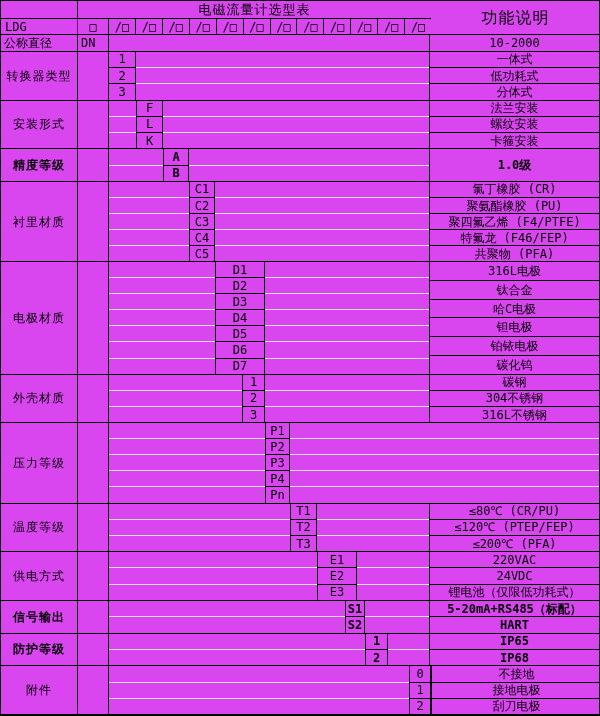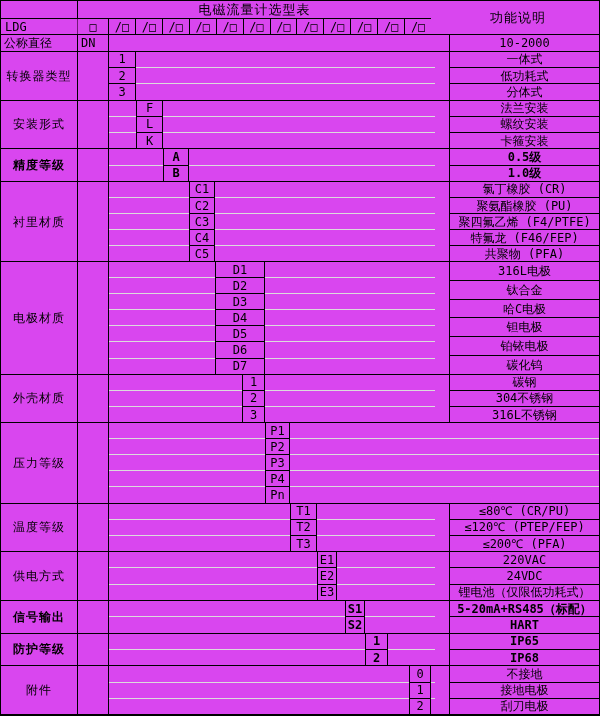--- a/index.html
+++ b/index.html
@@ -17,37 +17,37 @@
   .hdr { display:flex; height:33px; flex:none; }
   .hdr-left { width:430px; flex:none; display:flex; flex-direction:column; }
   .title-row { height:18px; flex:none; display:flex; border-bottom:1px solid #000; }
   .title-spacer { width:77px; flex:none; border-right:1px solid #000; }
   .title { flex:1; display:flex; align-items:center; justify-content:center; font-size:13px; letter-spacing:1px; }
   .ldg-row { flex:1; display:flex; }
   .ldg-label { width:77px; flex:none; border-right:1px solid #701a75; display:flex; align-items:center; padding-left:4px; }
   .ldg-box { width:31px; flex:none; border-right:1px solid #000; display:flex; align-items:center; justify-content:center; }
   .slot { flex:1; border-right:1px solid #000; display:flex; align-items:center; justify-content:center; }
   .slot:last-child { border-right:none; }
-  .hdr-right { flex:1; border-left:6px solid #d946ef; display:flex; align-items:center; justify-content:center; font-size:13px; letter-spacing:1px; }
+  .hdr-right { flex:1; border-left:1px solid #d946ef; display:flex; align-items:center; justify-content:center; font-size:16px; letter-spacing:1px; }
   
   .band { display:flex; border-top:1px solid #000; flex-basis:0; min-height:0; }
   .rows1 { flex-grow:1; } .rows2 { flex-grow:2;font-weight:bold; } .rows3 { flex-grow:3; }
   .rows5 { flex-grow:5; } .rows7 { flex-grow:7; }
   .label { width:77px; flex:none; border-right:1px solid #000; display:flex; align-items:center; justify-content:center; letter-spacing:1px; }
   .label.left { justify-content:flex-start; padding-left:3px; letter-spacing:0; }
   .dncol { width:31px; flex:none; border-right:1px solid #000; display:flex; align-items:center; padding-left:3px; }
   .midl { flex:none; display:flex; flex-direction:column; }
   .codes { flex:none; border-right:1px solid #000; border-left:1px solid #000; display:flex; flex-direction:column; }
   .codes.noleft { border-left:none; }
   .code { flex:1; border-bottom:1px solid #000; display:flex; align-items:center; justify-content:center; }
   .code:last-child { border-bottom:none; }
   .midr { flex:1; display:flex; flex-direction:column; }
   .faint { flex:1; border-bottom:1px solid #dcdcdc; }
   .faint:last-child { border-bottom:none; }
-  .descs { width:150px; flex:none; border-left:1px solid #000; display:flex; flex-direction:column;margin-left:14px; }
+  .descs { width:170px; flex:none; border-left:1px solid #000; display:flex; flex-direction:column; }
   .desc { flex:1; border-bottom:1px solid #000; display:flex; align-items:center; justify-content:center; overflow:hidden; white-space:nowrap; }
   .desc:last-child { border-bottom:none; }
   .desc.left { justify-content:flex-start; padding-left:2px; }
 </style>
 </head>
 <body>
 
 <div class="tbl">
 
   <div class="hdr">
@@ -139,21 +139,20 @@
     </div>
     <div class="codes" style="width:26px">
       <div class="code">A</div>
       <div class="code">B</div>
     </div>
     <div class="midr">
       <div class="faint"></div>
         <div class="faint"></div>
     </div>
     <div class="descs">
-      <div class="desc">0.5级</div>
       <div class="desc">1.0级</div>
     </div>
   </div>
 
   <div class="band rows5">
     <div class="label">衬里材质</div>
     <div class="dncol"></div>
     <div class="midl" style="width:80px">
       <div class="faint"></div>
         <div class="faint"></div>
@@ -301,21 +300,21 @@
   </div>
 
   <div class="band rows3">
     <div class="label">供电方式</div>
     <div class="dncol"></div>
     <div class="midl" style="width:208px">
       <div class="faint"></div>
         <div class="faint"></div>
         <div class="faint"></div>
     </div>
-    <div class="codes" style="width:20px">
+    <div class="codes" style="width:40px">
       <div class="code">E1</div>
       <div class="code">E2</div>
       <div class="code">E3</div>
     </div>
     <div class="midr">
       <div class="faint"></div>
         <div class="faint"></div>
         <div class="faint"></div>
     </div>
     <div class="descs">

